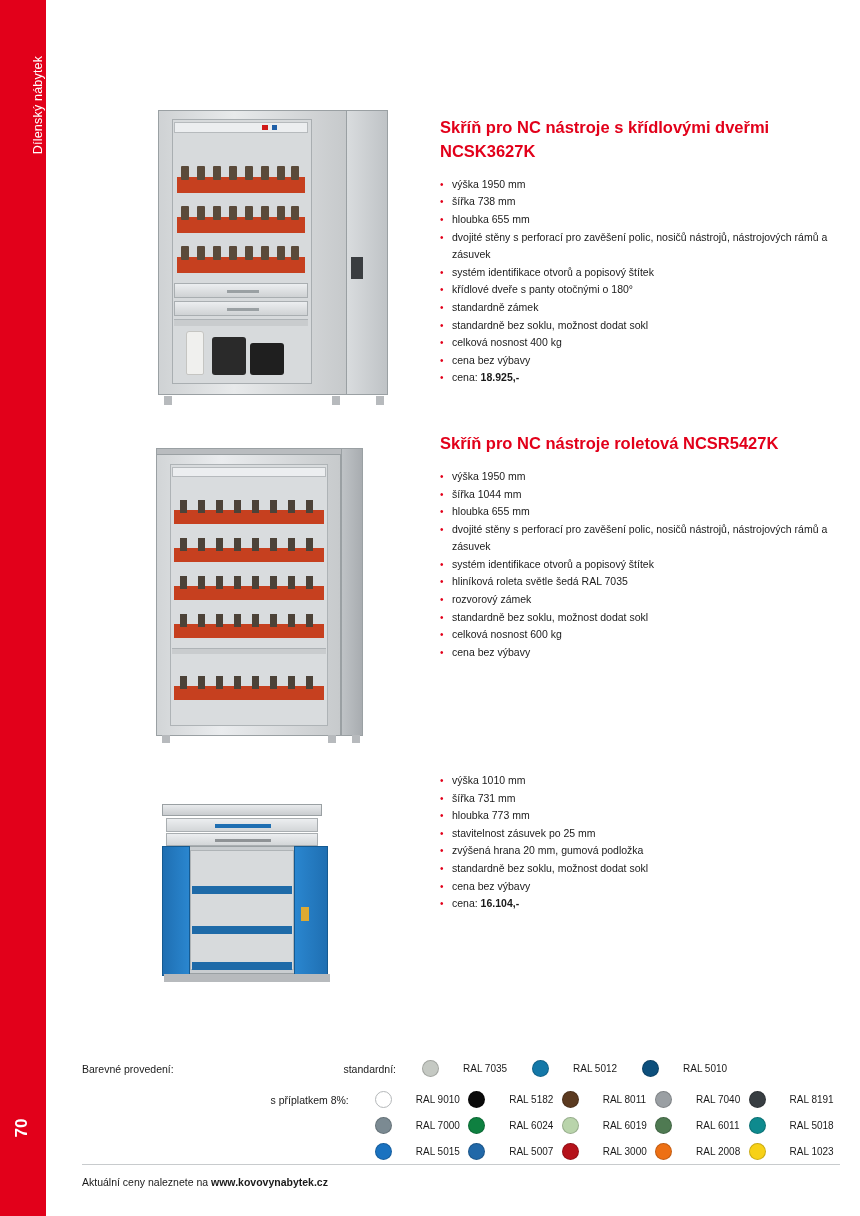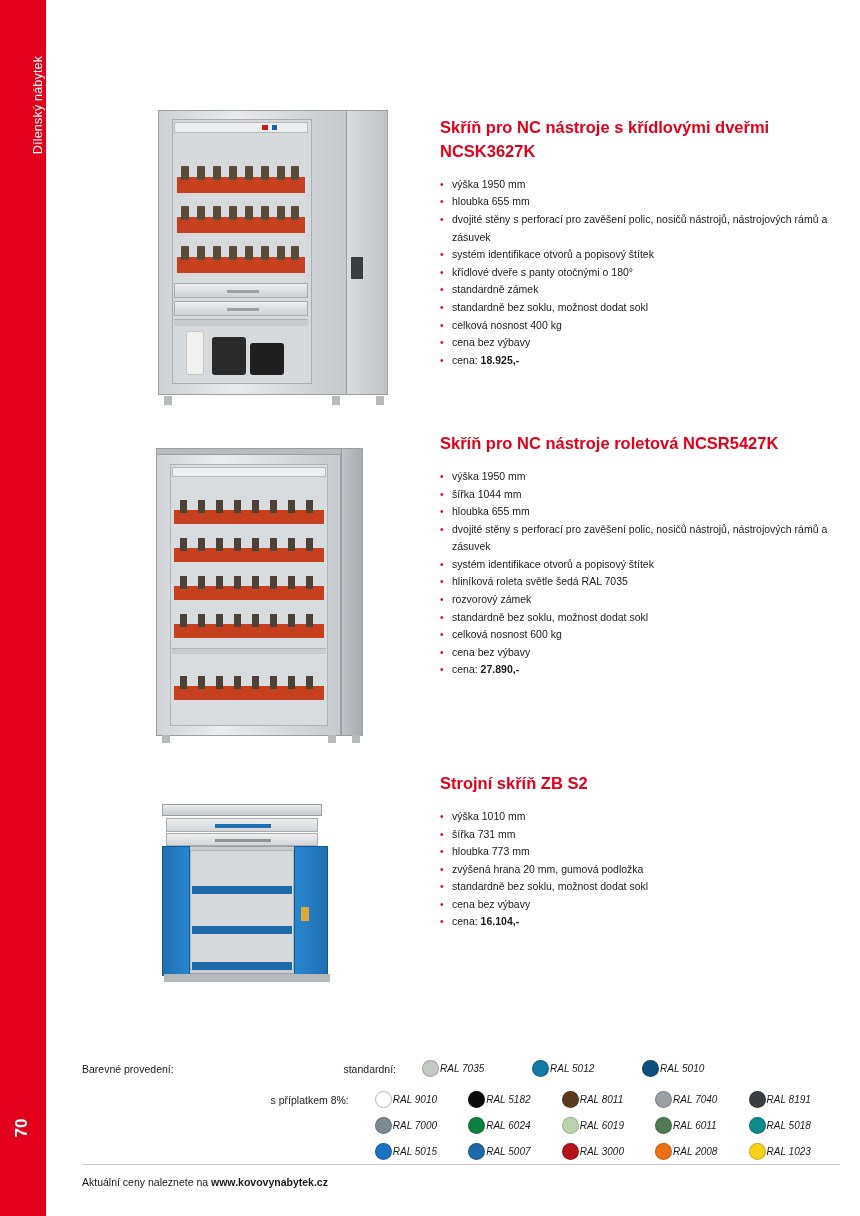--- a/index.html
+++ b/index.html
@@ -228,21 +228,21 @@
   .row {
     display:flex; align-items:center; margin-bottom:9px;
   }
   .row .lead {
     width:170px; font-size:10.5px;
   }
   .row .lead2 {
     width:170px; font-size:10.5px; text-align:right; padding-right:26px;
   }
   .swatch-cell {
-    width:110px; display:flex; align-items:center; gap:1px;font-style:italic;
+    width:110px; display:flex; align-items:center; gap:24px;
   }
   .sw {
     width:17px; height:17px; border-radius:50%; flex:0 0 auto;
     border:1px solid rgba(0,0,0,0.18);
   }
   .sw-name { font-size:10px; color:#1a1a1a; white-space:nowrap; }
 
   .footer {
     position:absolute; left:82px; top:1176px; font-size:10.5px; color:#1a1a1a;
   }
@@ -311,20 +311,21 @@
     </div>
   <div class="foot" style="left:14px;"></div>
   <div class="foot" style="left:182px;"></div>
   <div class="foot" style="left:226px;"></div>
 </div>
 
 <div class="prod-text" style="top:116px;">
   <h2 class="prod-title">Skříň pro NC nástroje s křídlovými dveřmi NCSK3627K</h2>
   <ul class="specs">
     <li>výška 1950 mm</li>
+    <li>šířka 738 mm</li>
     <li>hloubka 655 mm</li>
     <li>dvojité stěny s perforací pro zavěšení polic, nosičů nástrojů, nástrojových rámů a zásuvek</li>
     <li>systém identifikace otvorů a popisový štítek</li>
     <li>křídlové dveře s panty otočnými o 180°</li>
     <li>standardně zámek</li>
     <li>standardně bez soklu, možnost dodat sokl</li>
     <li>celková nosnost 400 kg</li>
     <li>cena bez výbavy</li>
     <li class="price"><span>cena: </span><b>18.925,-</b></li>
   </ul>
@@ -399,21 +400,20 @@
     <li>výška 1950 mm</li>
     <li>šířka 1044 mm</li>
     <li>hloubka 655 mm</li>
     <li>dvojité stěny s perforací pro zavěšení polic, nosičů nástrojů, nástrojových rámů a zásuvek</li>
     <li>systém identifikace otvorů a popisový štítek</li>
     <li>hliníková roleta světle šedá RAL 7035</li>
     <li>rozvorový zámek</li>
     <li>standardně bez soklu, možnost dodat sokl</li>
     <li>celková nosnost 600 kg</li>
     <li>cena bez výbavy</li>
-    <li class="price"><span>cena: </span><b>27.890,-</b></li>
   </ul>
 </div>
 
 <div class="product prod-img cab3">
   <div class="top"></div>
   <div class="drawerA">
       <span class="h"></span>
     </div>
   <div class="drawerB">
       <span class="h"></span>
@@ -424,25 +424,25 @@
   <div class="shelf3" style="top:126px;"></div>
   <div class="shelf3" style="top:162px;"></div>
   <div class="doorL"></div>
   <div class="doorR">
       <span class="lock"></span>
     </div>
   <div class="base"></div>
 </div>
 
 <div class="prod-text" style="top:772px;">
-  <h2 class="prod-title">Strojní skříň ZB S2</h2>
   <ul class="specs">
     <li>výška 1010 mm</li>
     <li>šířka 731 mm</li>
     <li>hloubka 773 mm</li>
+    <li>stavitelnost zásuvek po 25 mm</li>
     <li>zvýšená hrana 20 mm, gumová podložka</li>
     <li>standardně bez soklu, možnost dodat sokl</li>
     <li>cena bez výbavy</li>
     <li class="price"><span>cena: </span><b>16.104,-</b></li>
   </ul>
 </div>
 
 <div class="colors">
 
   <div class="row">

